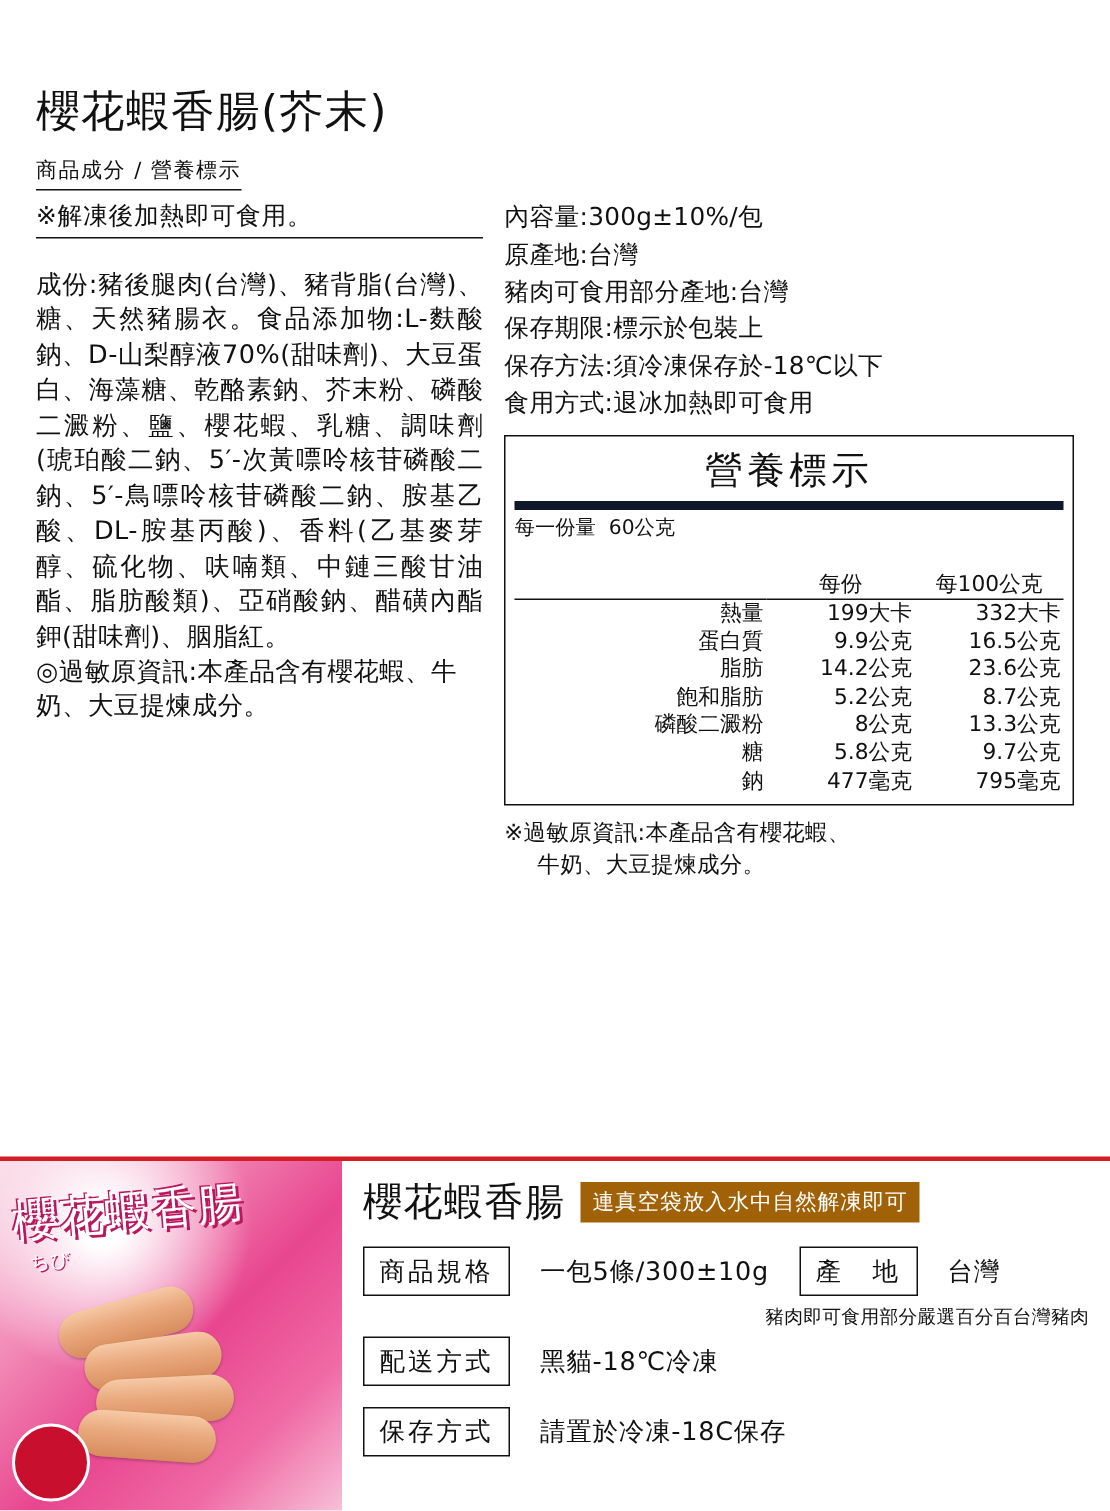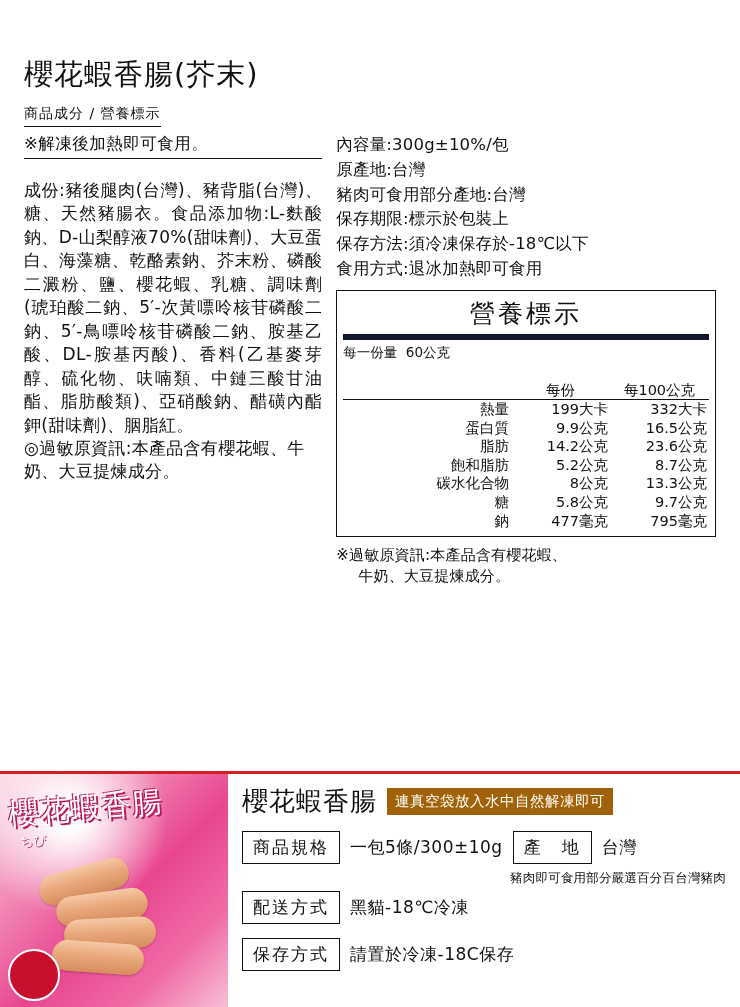--- a/index.html
+++ b/index.html
@@ -161,21 +161,21 @@
   .specs{flex:1;padding:10px 10px 0 14px;}
   .spec-head{display:flex;align-items:center;gap:10px;margin-bottom:12px;}
   .spec-title{font-size:26px;letter-spacing:1px;white-space:nowrap;}
   .thaw-badge{
     background:#a16207;color:#fff;
     font-size:14.5px;
     padding:4px 8px;
     white-space:nowrap;
     letter-spacing:0.5px;
   }
-  .spec-row{display:flex;align-items:center;gap:10px;margin-bottom:6px;}
+  .spec-row{display:flex;align-items:center;gap:20px;margin-bottom:6px;}
   .spec-label{
     border:1px solid #111;
     padding:4px 10px;
     font-size:17px;
     letter-spacing:2px;
     white-space:nowrap;
   }
   .spec-value{font-size:17px;white-space:nowrap;letter-spacing:0.5px;}
   .spec-note{
     font-size:12.5px;
@@ -241,21 +241,21 @@
               <td class="name">脂肪</td>
               <td class="num">14.2公克</td>
               <td class="num">23.6公克</td>
             </tr>
             <tr>
               <td class="name indent">飽和脂肪</td>
               <td class="num">5.2公克</td>
               <td class="num">8.7公克</td>
             </tr>
             <tr>
-              <td class="name">碳水化合物</td>
+              <td class="name">磷酸二澱粉</td>
               <td class="num">8公克</td>
               <td class="num">13.3公克</td>
             </tr>
             <tr>
               <td class="name indent">糖</td>
               <td class="num">5.8公克</td>
               <td class="num">9.7公克</td>
             </tr>
             <tr>
               <td class="name">鈉</td>

